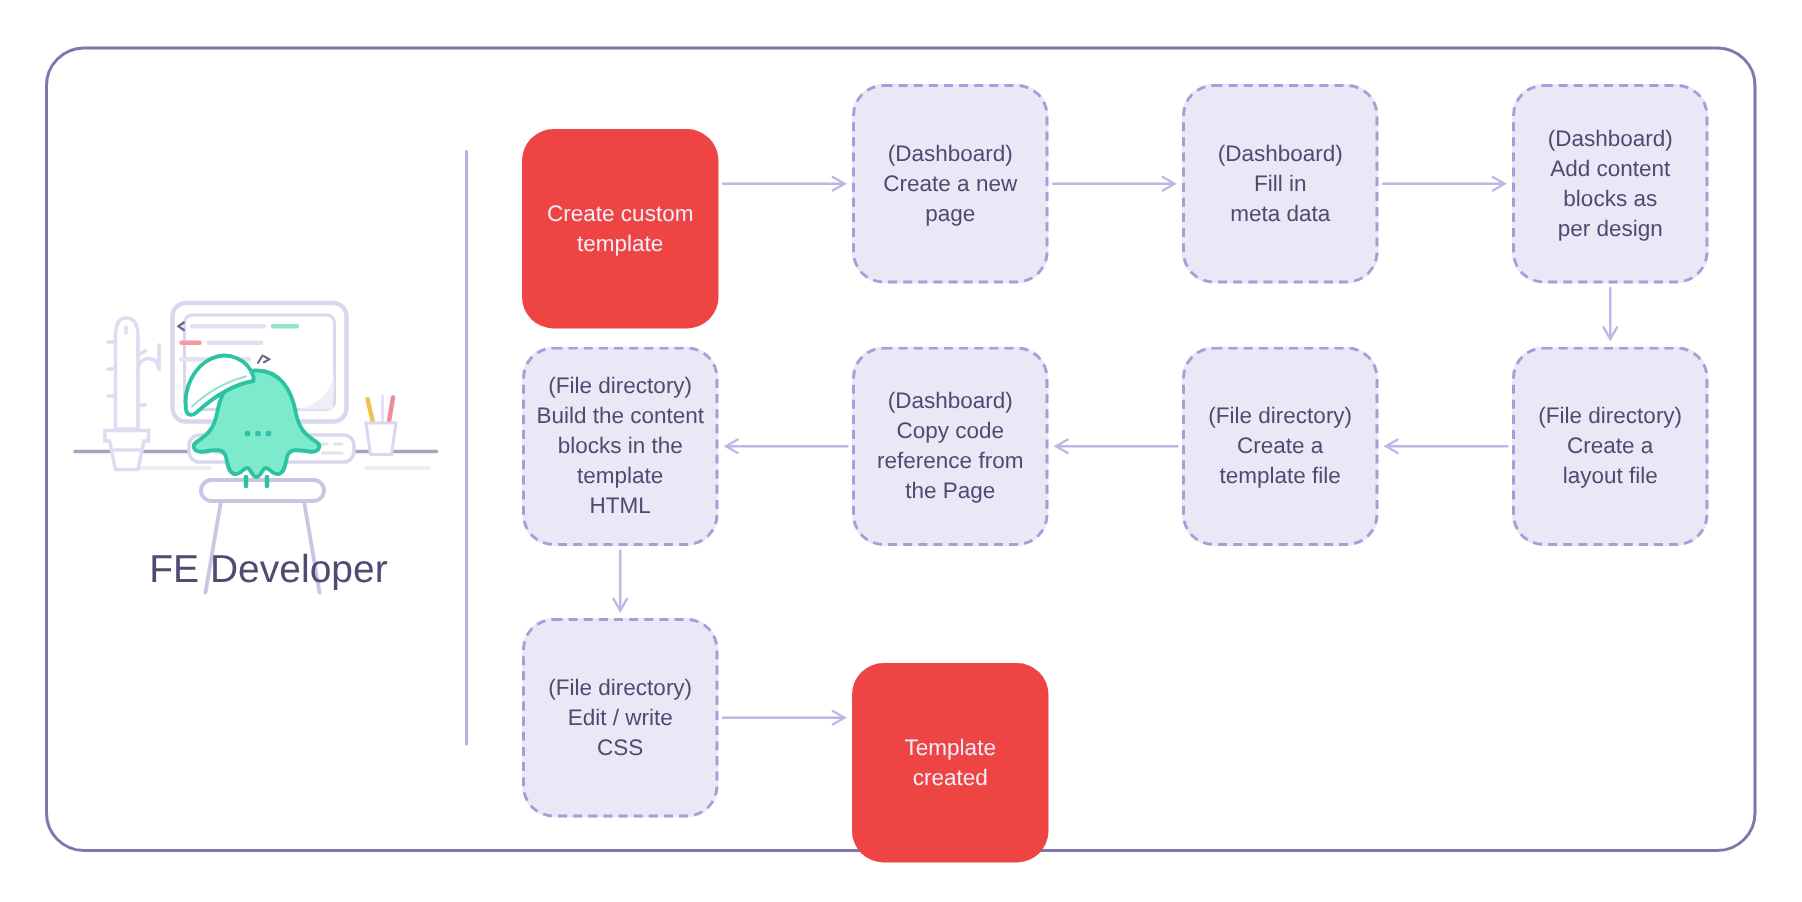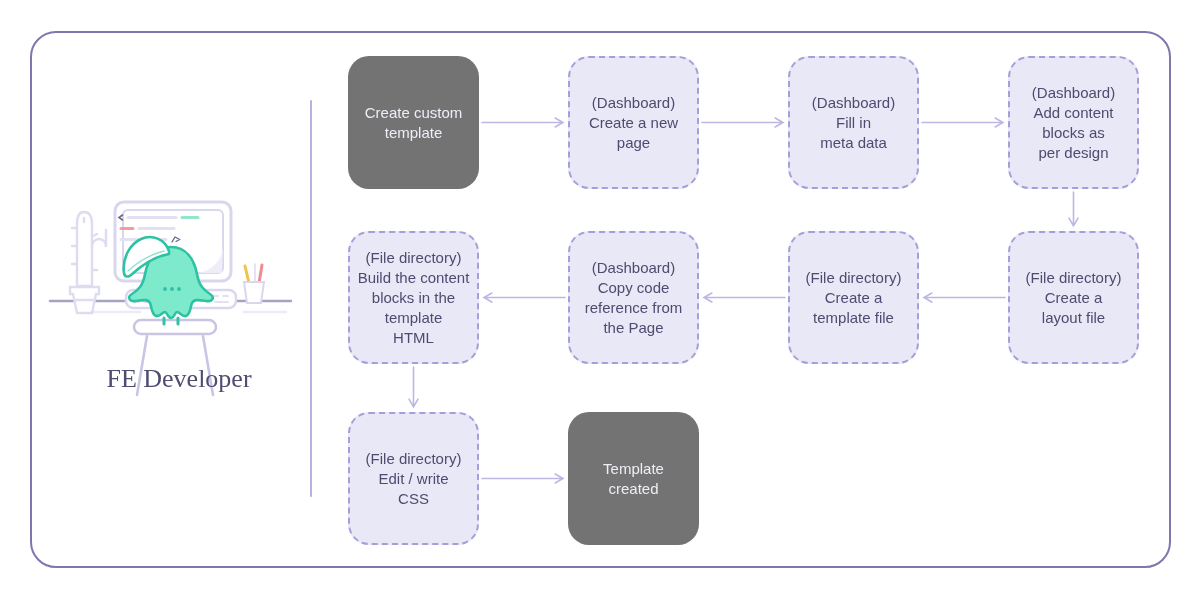--- a/index.html
+++ b/index.html
@@ -38,21 +38,22 @@
     display: flex;
     align-items: center;
     justify-content: center;
     padding: 6px;
   }
   .node.dashed {
     background: #e9e8f6;
     border: 2px dashed #a49fd8;
   }
   .node.solid {
-    background: #737373;
+    background: #ef4444;
+    margin-top: 30px;
   }
   .node-label {
     white-space: pre-line;
     text-align: center;
     font-size: 15px;
     line-height: 20px;
     color: #4e4b70;
   }
   .node.solid .node-label { color: #eeedf8; }
 
@@ -77,21 +78,20 @@
     left: 48px; top: 190px;
     width: 245px; height: 215px;
   }
   .actor-label {
     position: absolute;
     left: 48px; top: 364px;
     width: 262px;
     text-align: center;
     font-size: 26px;
     color: #4f4c72;
-    font-family: Liberation Serif, serif;
   }
 </style>
 </head>
 <body>
 
 <div class="stage">
 
   <div class="outer-frame"></div>
 
   <svg class="illustration" viewBox="0 0 245 215">

